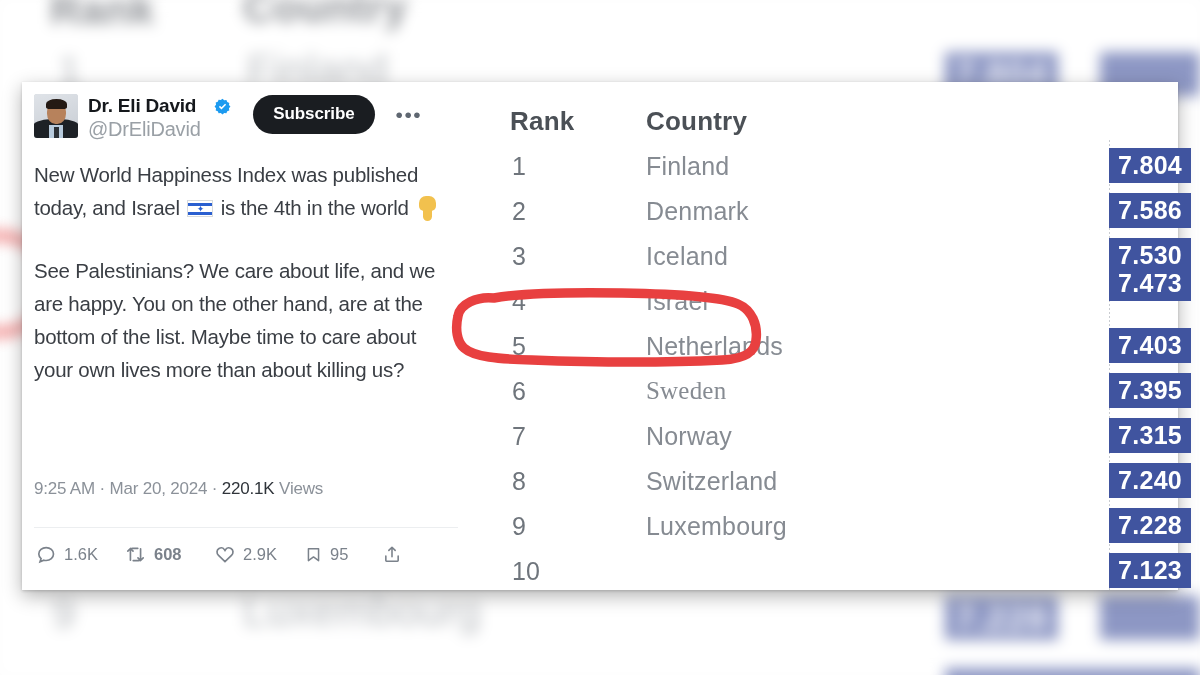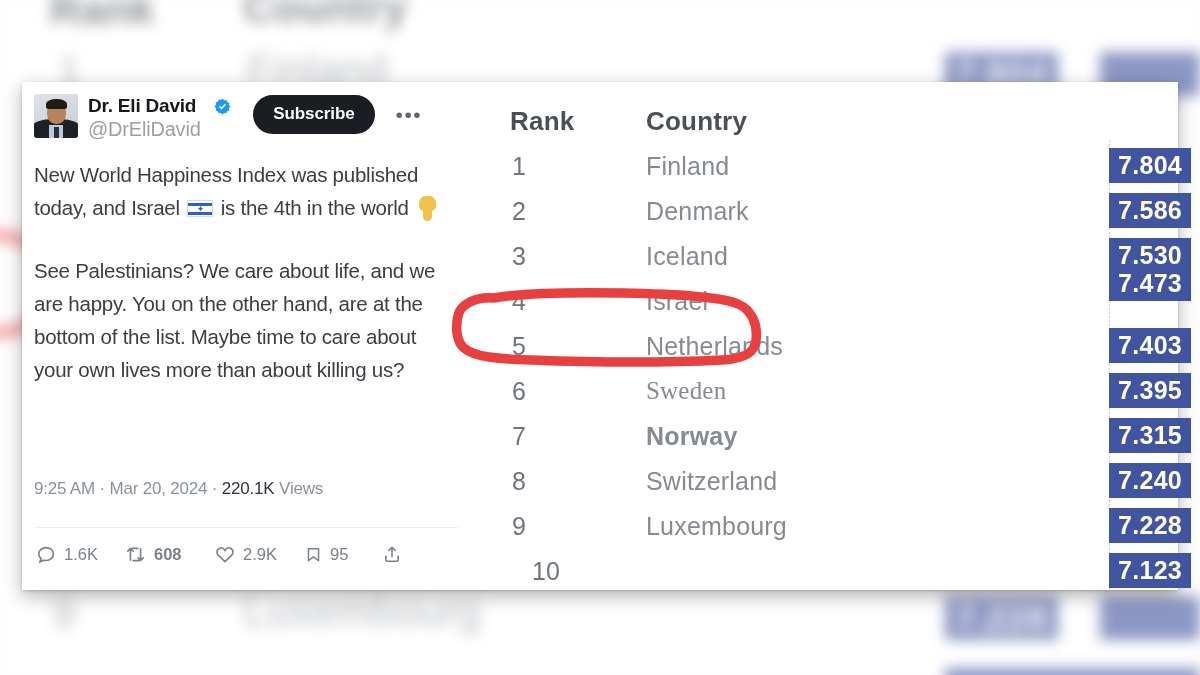--- a/index.html
+++ b/index.html
@@ -408,32 +408,32 @@
 
       <div class="tcell td-rank" style="left:38px;  top:250px;">5</div>
       <div class="tcell td-country" style="left:172px; top:250px;">Netherlands</div>
       <div class="score-box" style="left:635px; top:246px;">7.403</div>
 
       <div class="tcell td-rank" style="left:38px;  top:295px;">6</div>
       <div class="tcell td-country" style="left:172px; top:295px;font-family:Liberation Serif, serif;">Sweden</div>
       <div class="score-box" style="left:635px; top:291px;">7.395</div>
 
       <div class="tcell td-rank" style="left:38px;  top:340px;">7</div>
-      <div class="tcell td-country" style="left:172px; top:340px;font-weight:bold;">Norway</div>
+      <div class="tcell td-country" style="left:172px; top:340px;">Norway</div>
       <div class="score-box" style="left:635px; top:336px;">7.315</div>
 
       <div class="tcell td-rank" style="left:38px;  top:385px;">8</div>
       <div class="tcell td-country" style="left:172px; top:385px;">Switzerland</div>
       <div class="score-box" style="left:635px; top:381px;">7.240</div>
 
       <div class="tcell td-rank" style="left:38px;  top:430px;">9</div>
       <div class="tcell td-country" style="left:172px; top:430px;">Luxembourg</div>
       <div class="score-box" style="left:635px; top:426px;">7.228</div>
 
-      <div class="tcell td-rank" style="left:38px;  top:475px;margin-left:20px;">10</div>
+      <div class="tcell td-rank" style="left:38px;  top:475px;">10</div>
       <div class="score-box" style="left:635px; top:471px;">7.123</div>
     </div>
 
     <svg class="redcircle" viewBox="0 0 1156 508">
       <path d="M 472 216
                C 455 214, 438 222, 436 234
                C 433 247, 435 260, 442 266
                C 452 275, 476 277, 510 278
                C 560 280, 640 281, 700 278
                C 722 277, 733 271, 734 258

